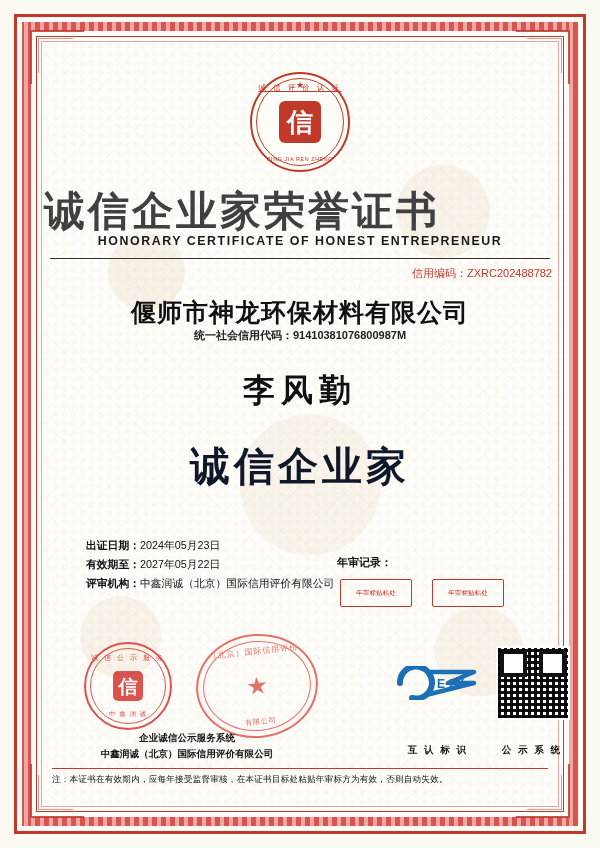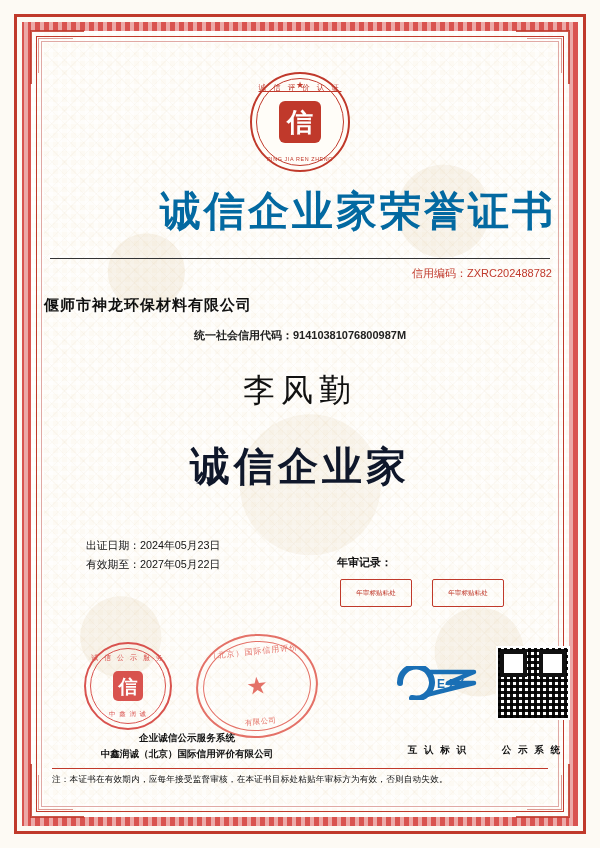--- a/index.html
+++ b/index.html
@@ -107,63 +107,63 @@
     position:absolute;left:0;right:0;bottom:8px;text-align:center;
     font-size:5.4px;color:#c0392b;letter-spacing:.6px;
   }
   .emblem-star{
     position:absolute;left:50%;top:6px;transform:translateX(-50%);
     color:#c0392b;font-size:9px;
   }
 
   
   .title-cn{
-    position:absolute;left:0;right:0;top:140px;text-align:right;
-    font-family:"DejaVu Sans", sans-serif;
-    font-size:41px;font-weight:bold;color:#0369a1;letter-spacing:3px;
+    position:absolute;left:0;right:0;top:140px;text-align:left;
+    font-family:"DejaVu Sans", sans-serif;
+    font-size:41px;font-weight:bold;color:#404040;letter-spacing:3px;
   }
   .title-en{
     position:absolute;left:0;right:0;top:190px;text-align:center;
     font-size:12.4px;font-weight:bold;color:#1a1a1a;letter-spacing:1.55px;
   }
   .title-rule{
     position:absolute;left:6px;right:6px;top:214px;height:1px;background:#333;
   }
 
   .credit-no{
     position:absolute;right:4px;top:222px;text-align:right;
     font-size:11px;color:#c0392b;
   }
 
   .company{
-    position:absolute;left:0;right:0;top:252px;
-    font-family:"DejaVu Sans", sans-serif;
-    font-size:15px;font-weight:bold;color:#111;letter-spacing:1px;
+    position:absolute;left:0;right:0;top:252px;text-align:center;
+    font-family:"DejaVu Sans", sans-serif;
+    font-size:25px;font-weight:bold;color:#111;letter-spacing:1px;
   }
   .uscc{
     position:absolute;left:0;right:0;top:284px;text-align:center;
     font-size:11px;color:#222;font-weight:bold;
   }
   .person{
     position:absolute;left:0;right:0;top:325px;text-align:center;
     font-family:"DejaVu Sans", sans-serif;
-    font-size:32px;font-weight:normal;color:#111;letter-spacing:6px;
+    font-size:32px;font-weight:bold;color:#111;letter-spacing:6px;
   }
   .honor{
     position:absolute;left:0;right:0;top:395px;text-align:center;
     font-family:"DejaVu Sans", sans-serif;
     font-size:40px;font-weight:bold;color:#0f172a;letter-spacing:4px;
   }
 
   
   .details{
     position:absolute;left:42px;top:492px;font-size:10.8px;color:#111;line-height:19px;
   }
   .details .row{white-space:nowrap;}
-  .details .lbl{font-weight:normal;}
+  .details .lbl{font-weight:bold;}
   .details .url{font-family:"Liberation Serif", serif;font-weight:bold;}
 
   .annual{
     position:absolute;left:293px;top:511px;font-size:11px;font-weight:bold;color:#111;
   }
   .stamp-box{
     position:absolute;top:535px;width:70px;height:26px;
     border:1px solid #c0392b;border-radius:2px;
     color:#c0392b;font-size:6.6px;text-align:center;line-height:26px;
   }
@@ -271,20 +271,21 @@
       <div class="emblem">
         <div class="emblem-ring"></div>
         <div class="emblem-star">★</div>
         <div class="emblem-top">诚 信 评 价 认 证</div>
         <div class="emblem-core">信</div>
         <div class="emblem-bottom">PING JIA REN ZHENG</div>
       </div>
     </div>
 
     <div class="title-cn">诚信企业家荣誉证书</div>
+    <div class="title-en">HONORARY CERTIFICATE OF HONEST ENTREPRENEUR</div>
     <div class="title-rule"></div>
 
     <div class="credit-no">
       <span>信用编码：</span><span>ZXRC202488782</span>
     </div>
 
     <div class="company">偃师市神龙环保材料有限公司</div>
     <div class="uscc">
       <span>统一社会信用代码：</span><span>91410381076800987M</span>
     </div>
@@ -292,20 +293,23 @@
     <div class="person">李风勤</div>
     <div class="honor">诚信企业家</div>
 
     <div class="details">
       <div class="row">
         <span class="lbl">出证日期：</span><span>2024年05月23日</span>
       </div>
       <div class="row">
         <span class="lbl">有效期至：</span><span>2027年05月22日</span>
       </div>
+      <div class="row">
+        <span class="lbl">评审机构：</span><span>中鑫润诚（北京）国际信用评价有限公司</span>
+      </div>
     </div>
 
     <div class="annual">年审记录：</div>
     <div class="stamp-box b1">年审标贴粘处</div>
     <div class="stamp-box b2">年审标贴粘处</div>
 
     <div class="seal-red">
       <div class="inner"></div>
       <div class="top-txt">诚 信 公 示 服 务</div>
       <div class="core">信</div>

